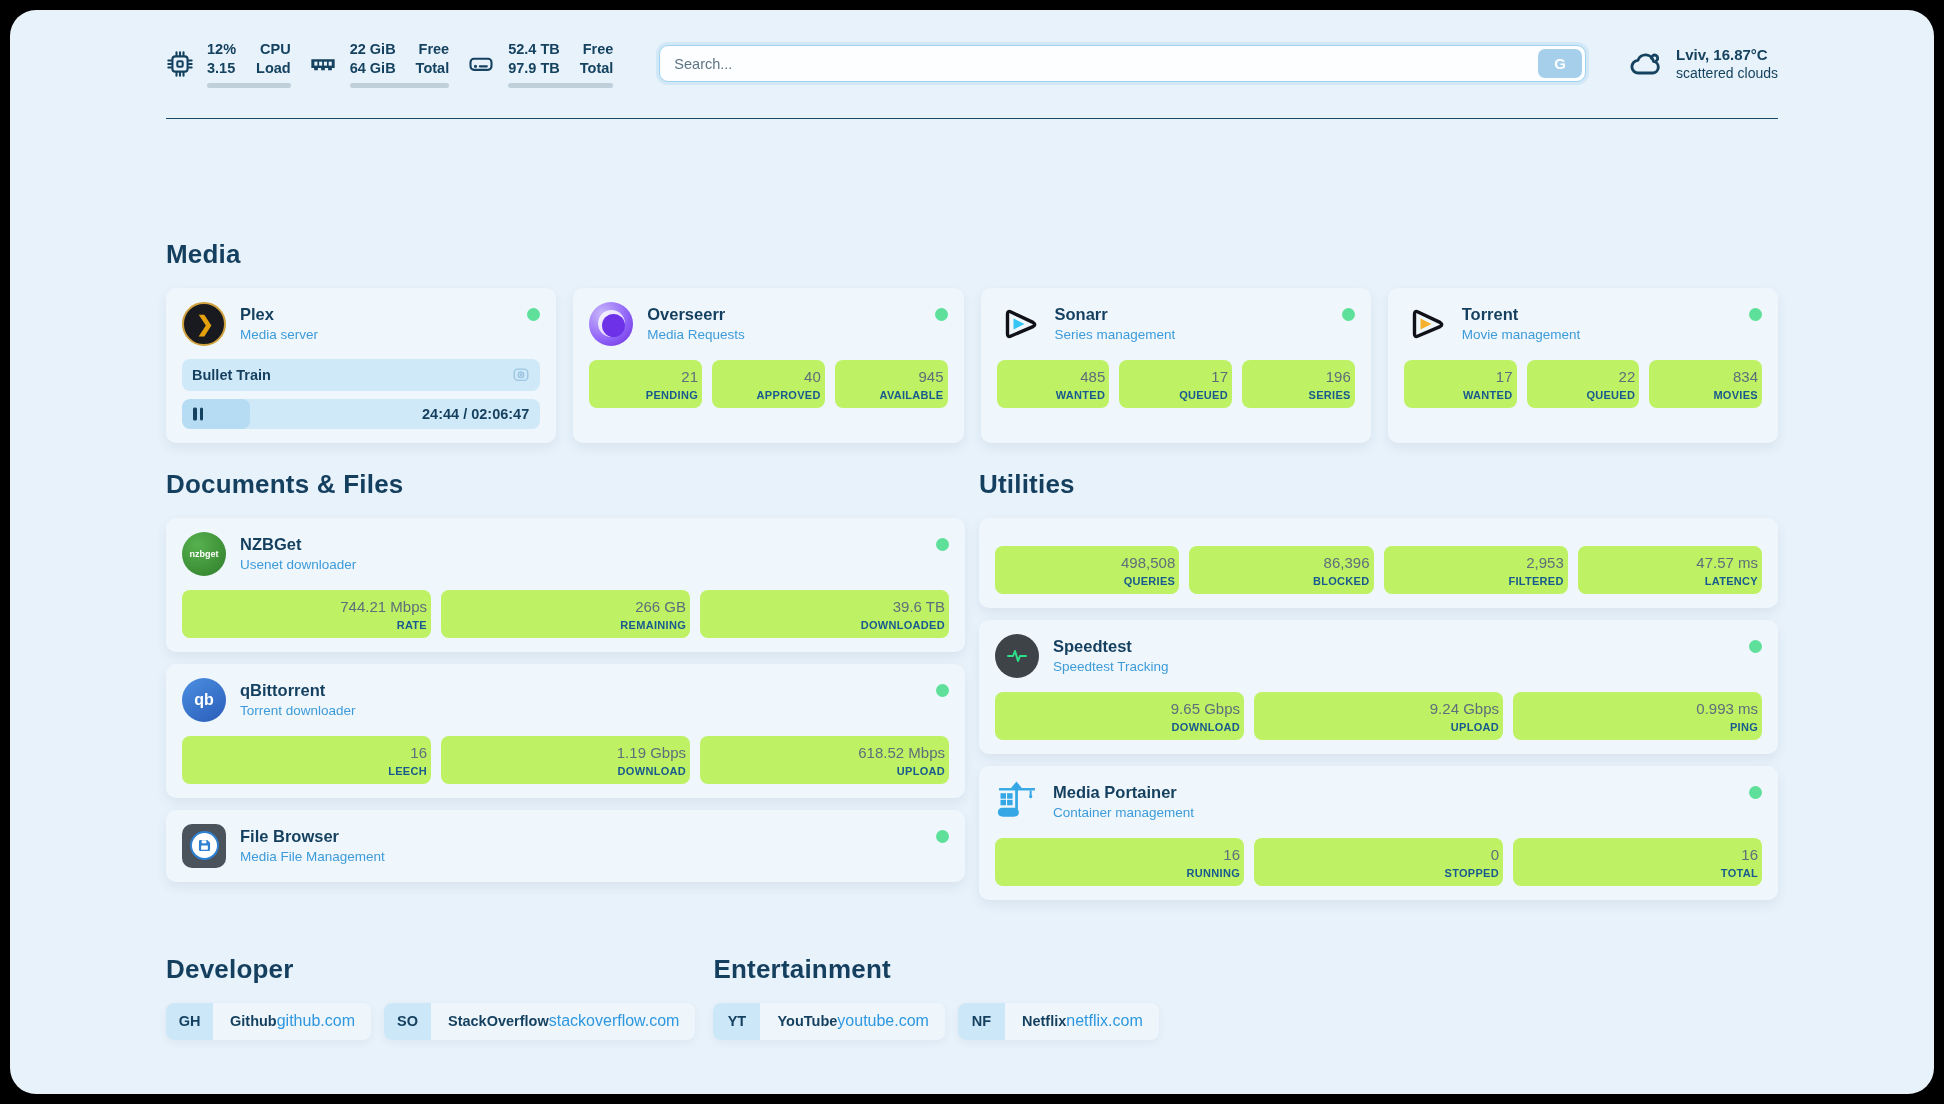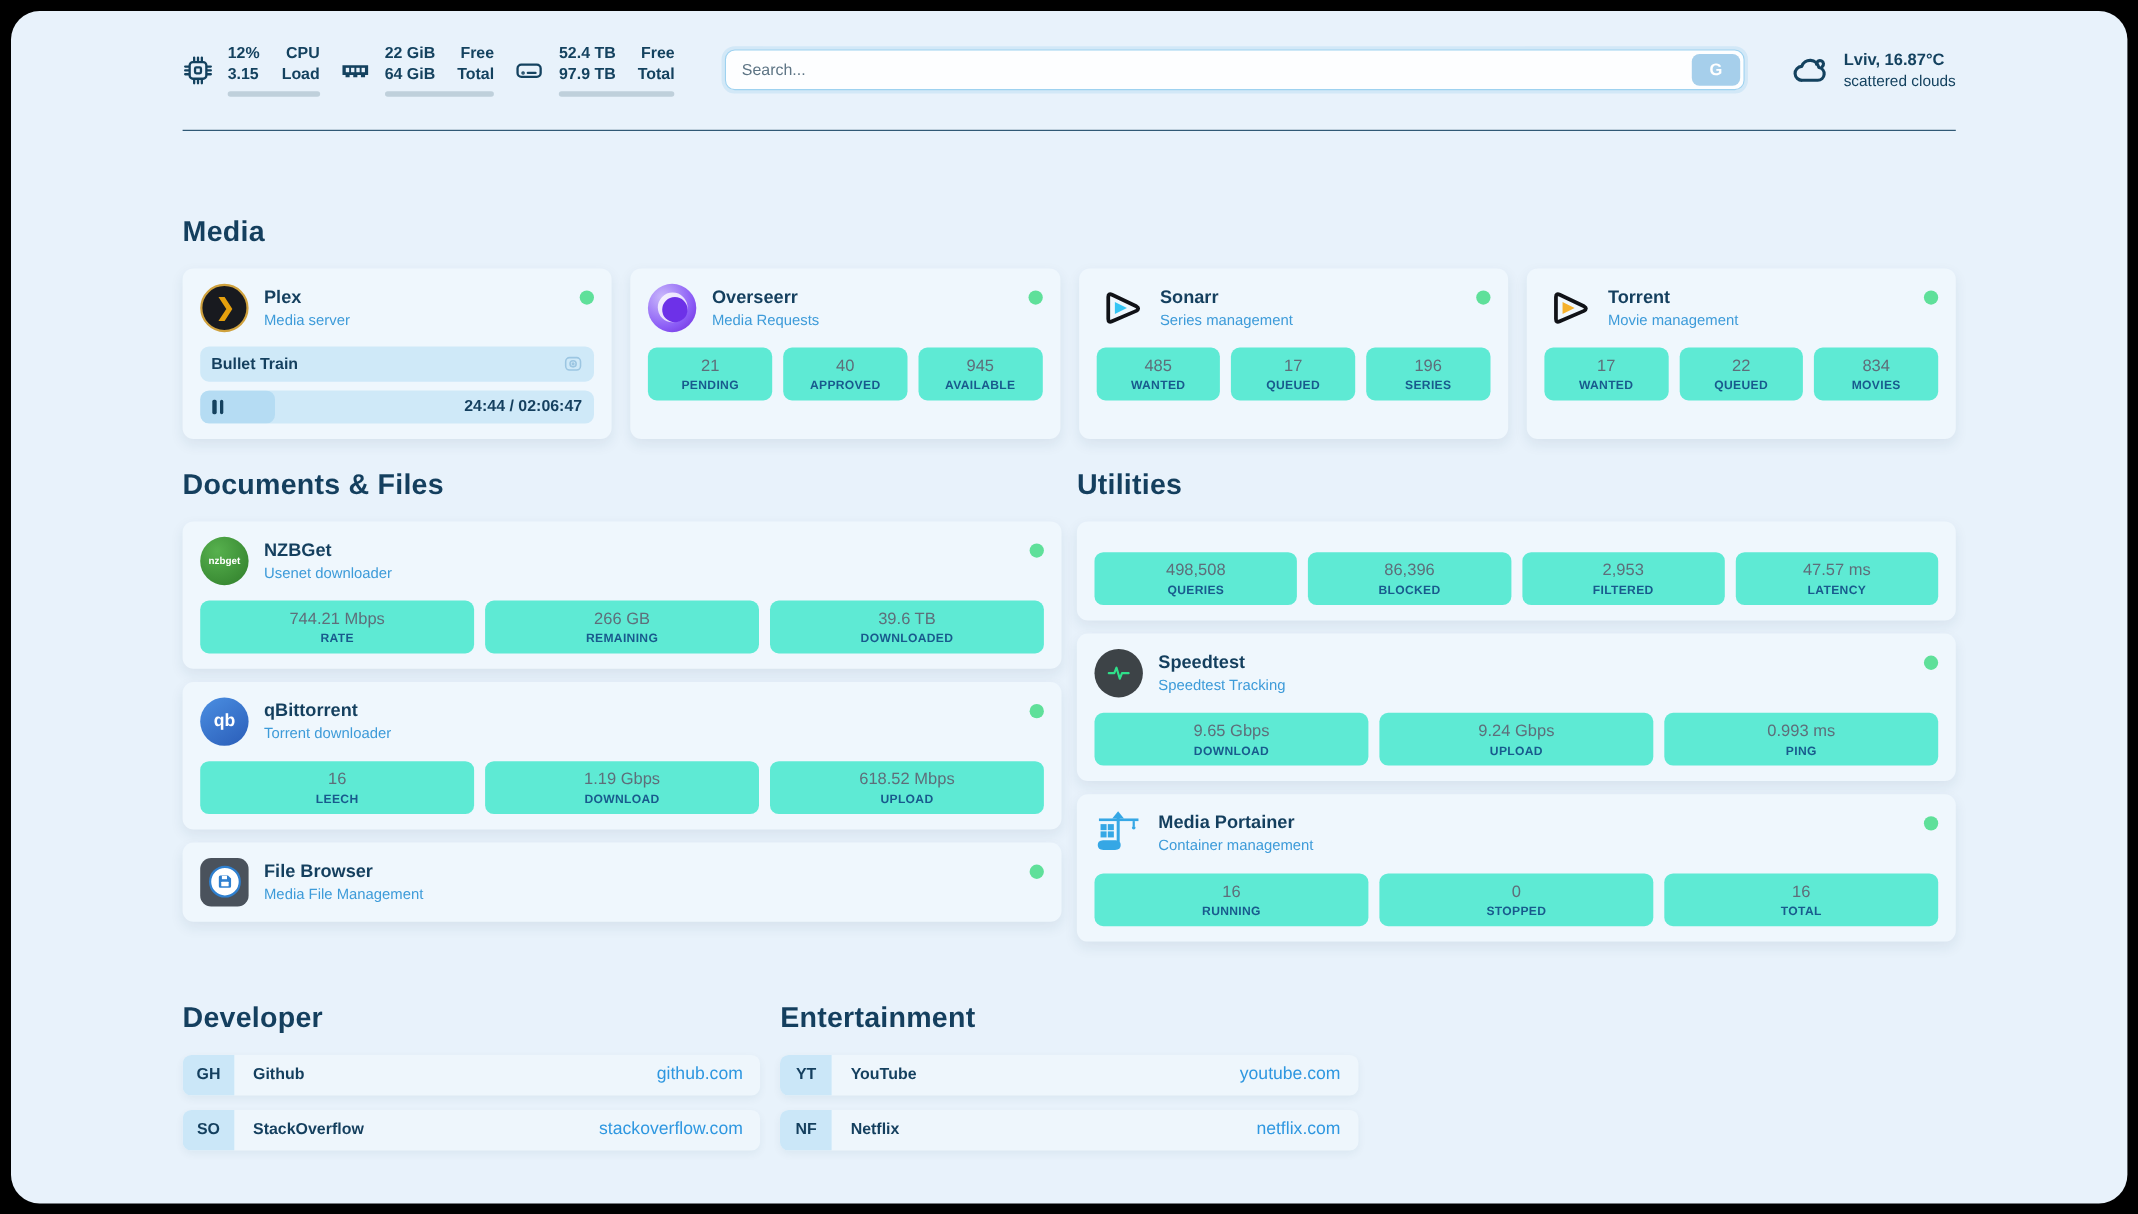--- a/index.html
+++ b/index.html
@@ -24,34 +24,34 @@
   .search-btn { position:absolute; right:4px; top:4px; bottom:4px; width:44px; border:none; border-radius:7px; background:#a6cfeb; color:#fff; font-weight:700; font-size:15px; cursor:pointer; font-family:inherit; }
 
   .weather { display:flex; align-items:center; gap:12px; color:#14425f; }
   .weather-main { font-size:15px; font-weight:700; }
   .weather-cond { font-size:14px; margin-top:2px; }
 
   .divider { border:none; border-top:1.6px solid #1c4966; margin:30px 0 0; }
 
   
   h2 { color:#143f5e; font-size:26px; font-weight:700; margin:0 0 18px; letter-spacing:.2px; }
-  .section-media { margin-top:76px; }
+  .section-media { margin-top:120px; }
   .media-grid { display:grid; grid-template-columns:repeat(4,1fr); gap:17px; }
   .mid-grid { display:grid; grid-template-columns:1fr 1fr; gap:14px; margin-top:26px; }
   .col-stack { display:flex; flex-direction:column; gap:12px; }
 
   .card { background:#eff7fd; border-radius:10px; padding:14px 16px; box-shadow:0 5px 12px rgba(23,62,92,.08); cursor:pointer; }
   .card-head { display:flex; align-items:center; gap:14px; }
   .head-text { }
   .card-title { font-size:16.5px; font-weight:700; color:#143f5e; }
   .card-sub { font-size:13.5px; color:#3d9bd9; margin-top:3px; }
   .status-dot { width:13px; height:13px; border-radius:50%; background:#5fe09a; margin-left:auto; align-self:flex-start; margin-top:6px; flex-shrink:0; }
 
   .stats { display:flex; gap:10px; margin-top:14px; }
-  .stat { flex:1; background:#5eead4; border-radius:8px; padding:8px 4px 7px; text-align:center; }
+  .stat { flex:1; background:#bef264; border-radius:8px; padding:8px 4px 7px; text-align:right; }
   .stat-value { font-size:15px; color:#5e6e7a; }
   .stat-label { font-size:11px; font-weight:700; color:#185a8d; margin-top:4px; letter-spacing:.3px; }
 
   
   .app-icon { width:44px; height:44px; border-radius:50%; display:flex; align-items:center; justify-content:center; flex-shrink:0; position:relative; overflow:hidden; }
   .icon-plex { background:#181a1f; border:2px solid #cfa13d; }
   .plex-chevron { color:#e5a00d; font-size:21px; font-weight:800; line-height:1; transform:translateX(1px); }
   .icon-overseerr { background:radial-gradient(circle at 30% 28%, #c9b8fb, #8b5cf6 62%, #6d28d9); }
   .ov-inner { width:23px; height:23px; border-radius:50%; background:#6d31e8; box-shadow:-2px -2px 0 2px rgba(255,255,255,.78); transform:translate(2px,2px); }
   .icon-tri { background:transparent; border-radius:0; }
@@ -68,21 +68,21 @@
   .stream-title { font-size:14.5px; font-weight:600; color:#143f5e; }
   .stream-cam { margin-left:auto; display:flex; }
   .progress-row { background:#cfe9f8; border-radius:8px; height:30px; margin-top:8px; position:relative; overflow:hidden; }
   .progress-fill { position:absolute; left:0; top:0; bottom:0; background:#b5dcf3; border-radius:8px; }
   .pause-btn { position:absolute; left:11px; top:50%; transform:translateY(-50%); display:flex; gap:3px; border:none; background:none; padding:0; cursor:pointer; }
   .pause-btn span { width:3.5px; height:13px; background:#14425f; border-radius:1.5px; display:block; }
   .stream-time { position:absolute; right:11px; top:50%; transform:translateY(-50%); font-size:14.5px; font-weight:700; color:#143f5e; }
 
   
   .links-grid { display:grid; grid-template-columns:repeat(3,1fr); gap:18px; margin-top:54px; }
-  .link-list { display:flex; flex-direction:column; gap:13px; }
+  .link-list { display:flex; flex-direction:row; gap:13px; }
   .link-row { background:#eef6fc; border-radius:8px; height:37px; display:flex; align-items:center; overflow:hidden; box-shadow:0 3px 8px rgba(23,62,92,.06); cursor:pointer; }
   .link-badge { width:47px; height:100%; background:#cbe7f8; display:flex; align-items:center; justify-content:center; color:#143f5e; font-weight:700; font-size:14.5px; flex-shrink:0; }
   .link-name { margin-left:17px; font-size:14.5px; font-weight:600; color:#143f5e; }
   .link-url { margin-left:auto; margin-right:16px; font-size:16px; color:#2e97e0; }
 </style>
 </head>
 <body>
 
 <div class="page">
 <div class="content">

